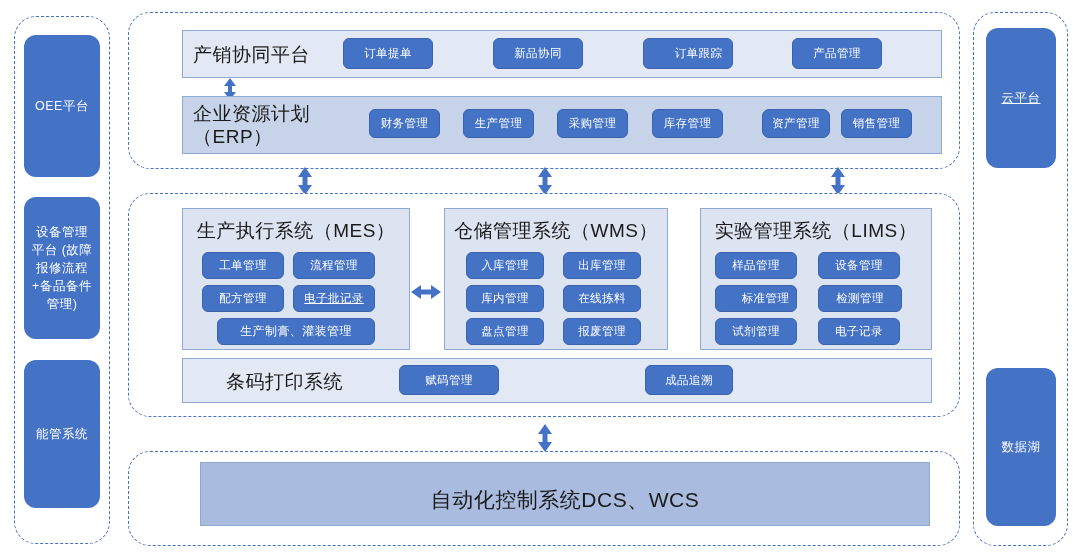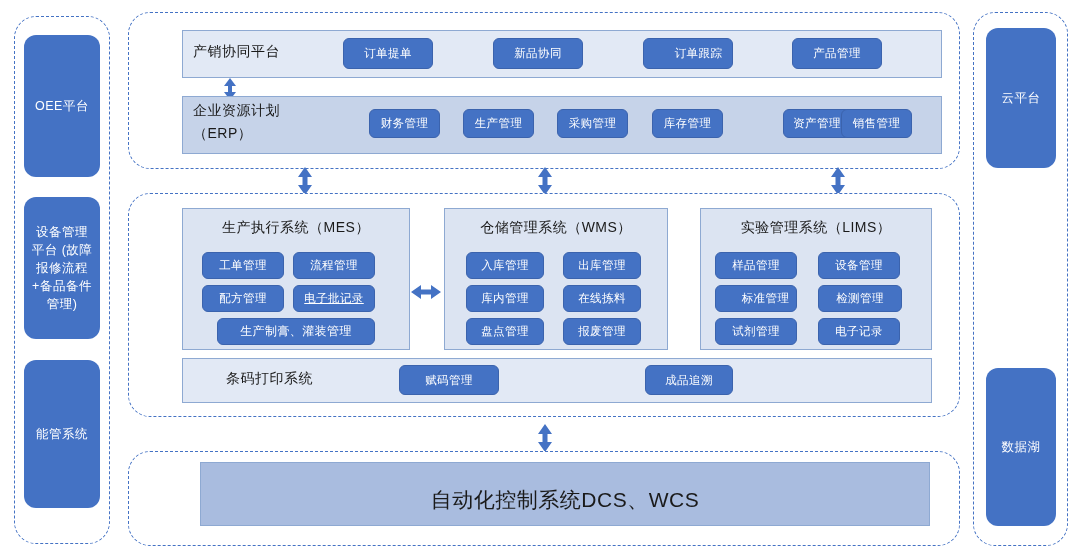--- a/index.html
+++ b/index.html
@@ -42,21 +42,21 @@
   .panel.erp {
     background: #C6D3E9;
   }
   .panel.dcs {
     background: #A9BCDF;
     border: 1px solid #8EA9D2;
   }
 
   .panel-title {
     position: absolute;
-    font-size: 14px;
+    font-size: 19px;
     color: #1a1a1a;
     white-space: nowrap;
     line-height: 1.25;
     letter-spacing: 0.5px;
   }
   .panel-title.centered {
     width: 100%;
     text-align: center;
     left: 0;
   }
@@ -120,21 +120,21 @@
   <div class="side-block" style="left:24px; top:197px; width:76px; height:142px;">
     <span>设备管理平台 (故障报修流程+备品备件管理)</span>
   </div>
 
   <div class="side-block" style="left:24px; top:360px; width:76px; height:148px;">
     <span>能管系统</span>
   </div>
 
   <div class="dashed-group" style="left:973px; top:12px; width:95px; height:534px;"></div>
 
-  <div class="side-block" style="left:986px; top:28px; width:70px; height:140px;">
+  <div class="side-block" style="left:986px; top:28px; width:70px; height:140px;text-decoration:underline;">
     <span>云平台</span>
   </div>
 
 
   <div class="side-block" style="left:986px; top:368px; width:70px; height:158px;">
     <span>数据湖</span>
   </div>
 
   <div class="dashed-group" style="left:128px; top:12px; width:832px; height:157px;"></div>
 
@@ -169,21 +169,21 @@
   </div>
   <div class="btn" style="left:463px; top:109px; width:71px; height:29px;">
     <span>生产管理</span>
   </div>
   <div class="btn" style="left:557px; top:109px; width:71px; height:29px;">
     <span>采购管理</span>
   </div>
   <div class="btn" style="left:652px; top:109px; width:71px; height:29px;">
     <span>库存管理</span>
   </div>
-  <div class="btn" style="left:783px; top:109px; width:68px; height:29px;">
+  <div class="btn" style="left:762px; top:109px; width:68px; height:29px;border-radius:7px;">
     <span>资产管理</span>
   </div>
   <div class="btn" style="left:841px; top:109px; width:71px; height:29px;">
     <span>销售管理</span>
   </div>
 
   <div class="arrow" style="left:296px; top:167px;">
     <svg width="18" height="28" viewBox="0 0 18 28">
       <path d="M9 0 L16 10 L11.5 10 L11.5 18 L16 18 L9 28 L2 18 L6.5 18 L6.5 10 L2 10 Z" fill="#4472C4"></path>
     </svg>

